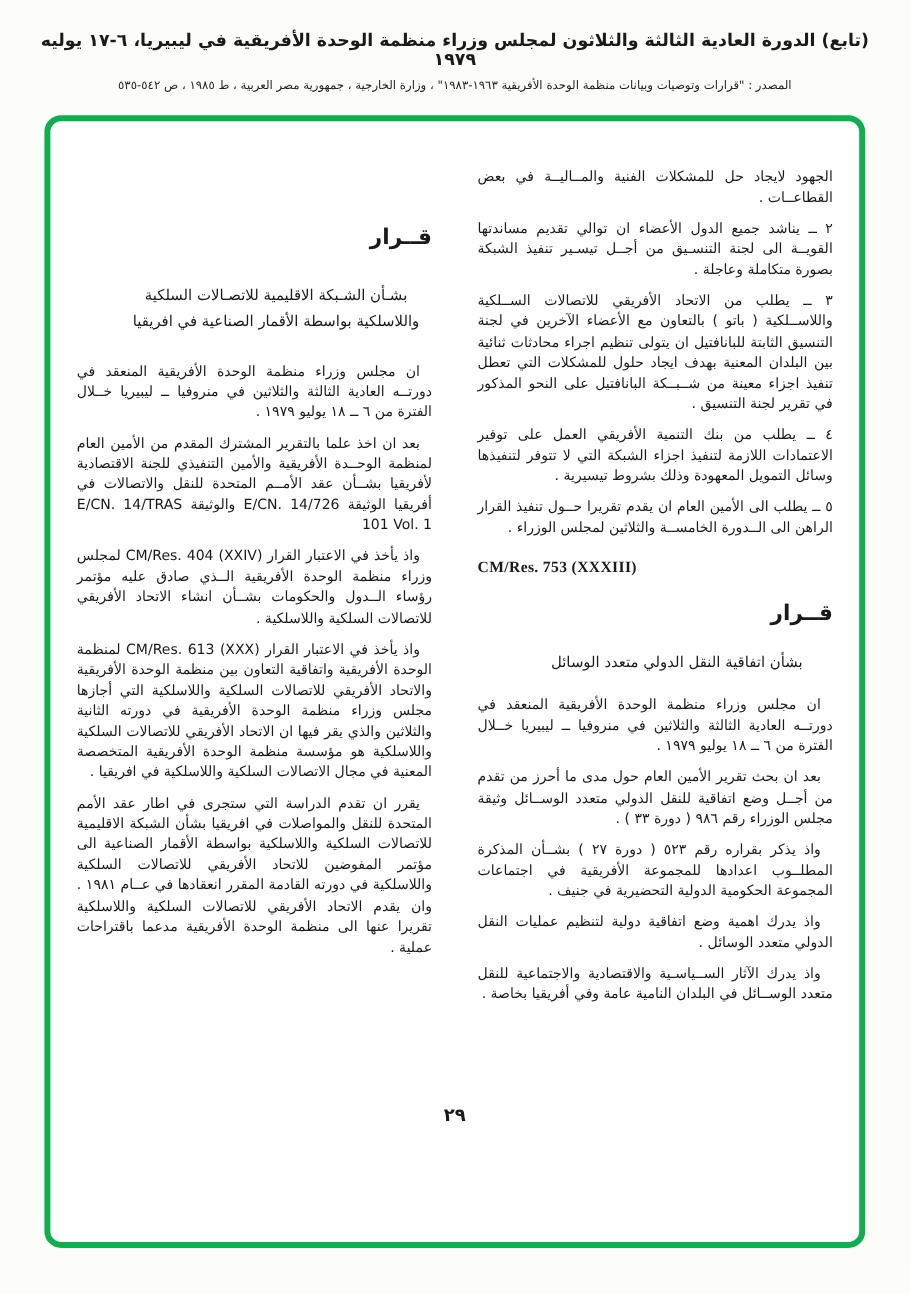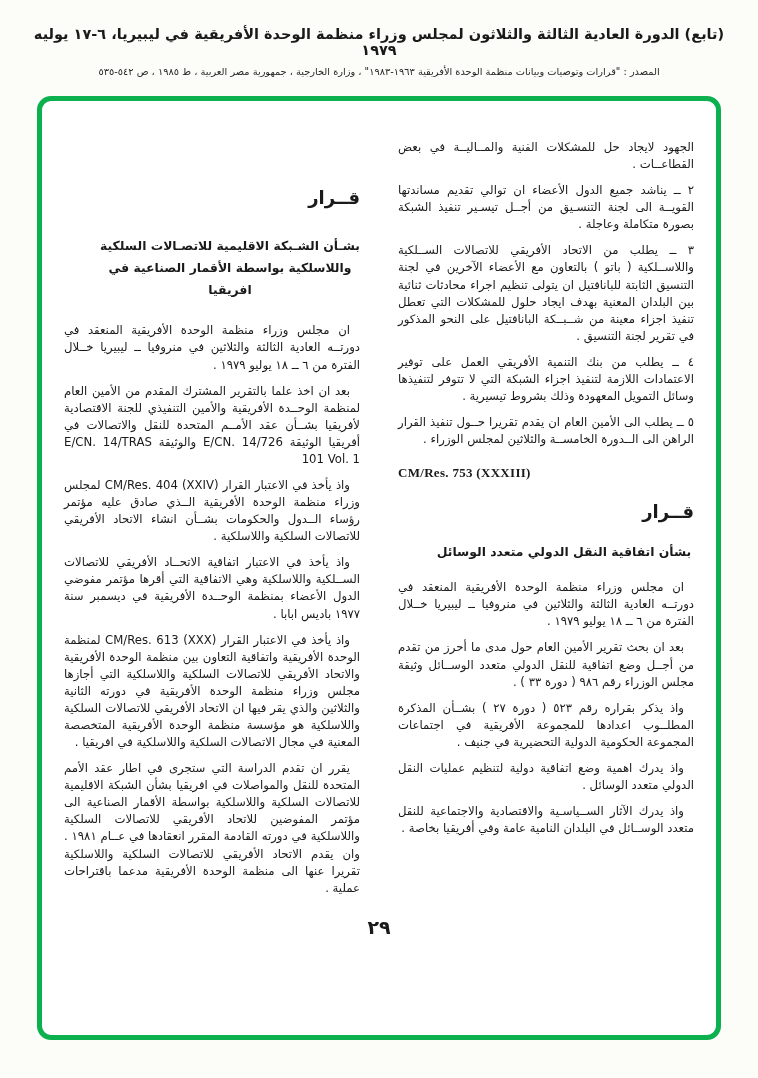--- a/index.html
+++ b/index.html
@@ -17,26 +17,26 @@
                padding:38px 22px 16px; overflow:hidden; }
   .columns { display:flex; gap:38px; height:100%; }
   .column { flex:1; font-size:11.7px; line-height:1.46; text-align:justify; }
   .para { margin-bottom:9px; text-indent:10px; }
   .para.no-indent { text-indent:0; }
 
   .res-number { direction:ltr; text-align:left; font-family:"Liberation Serif", serif;
                 font-size:13px; font-weight:bold; letter-spacing:.3px; }
   .res-label { font-weight:bold; font-size:18px; margin:16px 0 16px; }
   .col-left .res-label { margin:46px 0 24px; }
-  .res-title { text-align:center; font-weight:bold; font-size:12.4px; line-height:1.75; margin-bottom:16px;margin-left:36px; }
+  .res-title { text-align:center; font-weight:normal; font-size:12.4px; line-height:1.75; margin-bottom:16px;margin-left:36px; }
   .col-left .res-title { margin-bottom:22px; }
   .res-block { margin-top:16px; }
 
   .page-number { position:absolute; bottom:8px; left:0; right:0; text-align:center;
-                 font-weight:bold; font-size:19px; }
+                 font-weight:bold; font-size:15px; }
 </style>
 </head>
 <body>
 
 <div class="page">
 
   <header class="doc-header">
     <div class="header-title">(تابع) الدورة العادية الثالثة والثلاثون لمجلس وزراء منظمة الوحدة الأفريقية في ليبيريا، ٦-١٧ يوليه ١٩٧٩</div>
     <div class="header-source">المصدر : "قرارات وتوصيات وبيانات منظمة الوحدة الأفريقية ١٩٦٣-١٩٨٣" ، وزارة الخارجية ، جمهورية مصر العربية ، ط ١٩٨٥ ، ص ٥٤٢-٥٣٥</div>
   </header>
@@ -62,21 +62,20 @@
           <p class="para">واذ يدرك الآثار الســياسـية والاقتصادية والاجتماعية للنقل متعدد الوســائل في البلدان النامية عامة وفي أفريقيا بخاصة .</p>
         </div>
       </div>
 
       <div class="column col-left">
         <div class="res-label">قــرار</div>
         <div class="res-title">بشـأن الشـبكة الاقليمية للاتصـالات السلكية واللاسلكية بواسطة الأقمار الصناعية في افريقيا</div>
         <p class="para">ان مجلس وزراء منظمة الوحدة الأفريقية المنعقد في دورتــه العادية الثالثة والثلاثين في منروفيا ــ ليبيريا خــلال الفترة من ٦ ــ ١٨ يوليو ١٩٧٩ .</p>
         <p class="para">بعد ان اخذ علما بالتقرير المشترك المقدم من الأمين العام لمنظمة الوحــدة الأفريقية والأمين التنفيذي للجنة الاقتصادية لأفريقيا بشــأن عقد الأمــم المتحدة للنقل والاتصالات في أفريقيا الوثيقة E/CN. 14/726 والوثيقة E/CN. 14/TRAS 101 Vol. 1</p>
         <p class="para">واذ يأخذ في الاعتبار القرار CM/Res. 404 (XXIV) لمجلس وزراء منظمة الوحدة الأفريقية الــذي صادق عليه مؤتمر رؤساء الــدول والحكومات بشــأن انشاء الاتحاد الأفريقي للاتصالات السلكية واللاسلكية .</p>
-        <p class="para">واذ يأخذ في الاعتبار اتفاقية الاتحــاد الأفريقي للاتصالات الســلكية واللاسلكية وهي الاتفاقية التي أقرها مؤتمر مفوضي الدول الأعضاء بمنظمة الوحــدة الأفريقية في ديسمبر سنة ١٩٧٧ باديس ابابا .</p>
         <p class="para">واذ يأخذ في الاعتبار القرار CM/Res. 613 (XXX) لمنظمة الوحدة الأفريقية واتفاقية التعاون بين منظمة الوحدة الأفريقية والاتحاد الأفريقي للاتصالات السلكية واللاسلكية التي أجازها مجلس وزراء منظمة الوحدة الأفريقية في دورته الثانية والثلاثين والذي يقر فيها ان الاتحاد الأفريقي للاتصالات السلكية واللاسلكية هو مؤسسة منظمة الوحدة الأفريقية المتخصصة المعنية في مجال الاتصالات السلكية واللاسلكية في افريقيا .</p>
         <p class="para">يقرر ان تقدم الدراسة التي ستجرى في اطار عقد الأمم المتحدة للنقل والمواصلات في افريقيا بشأن الشبكة الاقليمية للاتصالات السلكية واللاسلكية بواسطة الأقمار الصناعية الى مؤتمر المفوضين للاتحاد الأفريقي للاتصالات السلكية واللاسلكية في دورته القادمة المقرر انعقادها في عــام ١٩٨١ . وان يقدم الاتحاد الأفريقي للاتصالات السلكية واللاسلكية تقريرا عنها الى منظمة الوحدة الأفريقية مدعما باقتراحات عملية .</p>
       </div>
 
     </div>
   </div>
 
   <div class="page-number">٢٩</div>
 
 </div>

